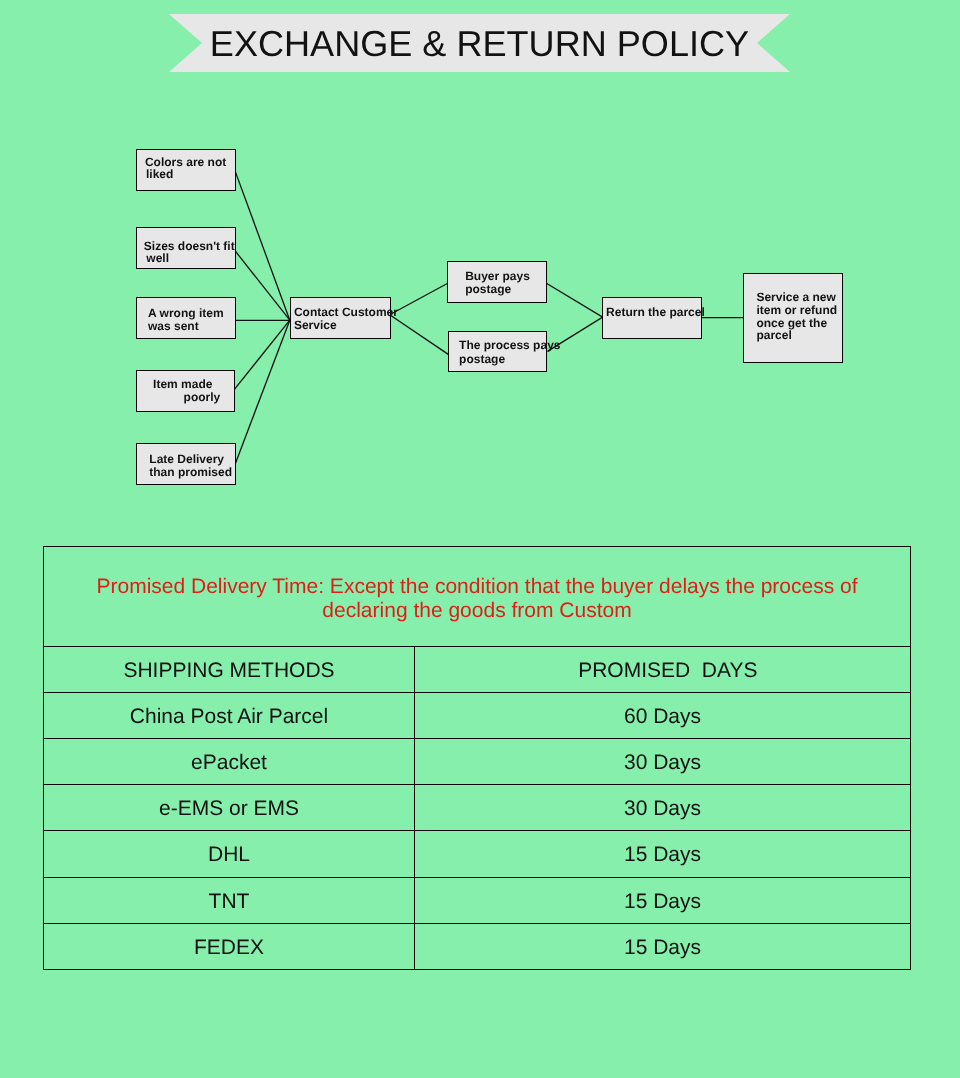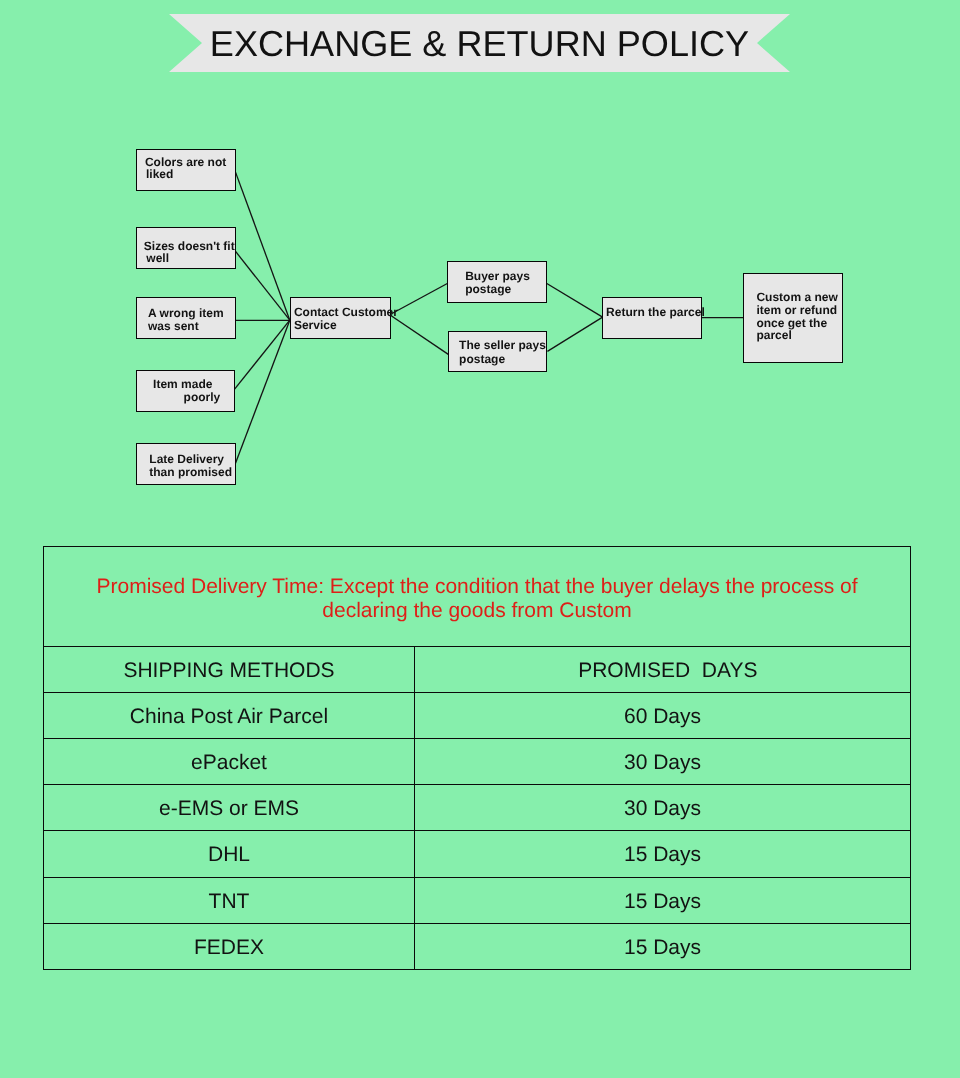--- a/index.html
+++ b/index.html
@@ -113,26 +113,26 @@
       <div class="node" style="left:136.2px;top:443.2px;width:100.2px;height:41.7px;"></div>
       <div class="nline" style="left:149.3px;top:453.30px;">Late Delivery</div>
       <div class="nline" style="left:149.3px;top:466.10px;">than promised</div>
       <div class="node" style="left:290px;top:297.2px;width:100.5px;height:41.4px;"></div>
       <div class="nline" style="left:293.9px;top:305.90px;">Contact Customer</div>
       <div class="nline" style="left:293.9px;top:319.20px;">Service</div>
       <div class="node" style="left:447.3px;top:261.3px;width:99.8px;height:41.6px;"></div>
       <div class="nline" style="left:465.2px;top:270.10px;">Buyer pays</div>
       <div class="nline" style="left:465.2px;top:282.80px;">postage</div>
       <div class="node" style="left:448.4px;top:330.5px;width:98.9px;height:41.4px;"></div>
-      <div class="nline" style="left:459.1px;top:338.70px;">The seller pays</div>
+      <div class="nline" style="left:459.1px;top:338.70px;">The process pays</div>
       <div class="nline" style="left:459.1px;top:353.00px;">postage</div>
       <div class="node" style="left:602.3px;top:297.3px;width:99.9px;height:41.4px;"></div>
       <div class="nline" style="left:606.1px;top:306px;">Return the parcel</div>
       <div class="node" style="left:743.3px;top:273.3px;width:99.8px;height:89.4px;"></div>
-      <div class="nline" style="left:756.4px;top:291.10px;">Custom a new</div>
+      <div class="nline" style="left:756.4px;top:291.10px;">Service a new</div>
       <div class="nline" style="left:756.4px;top:303.83px;">item or refund</div>
       <div class="nline" style="left:756.4px;top:316.56px;">once get the</div>
       <div class="nline" style="left:756.4px;top:329.29px;text-align:right;">parcel</div>
     </div>
 
   <table id="ptable">
     <colgroup>
         <col class="c1">
         <col class="c2">
       </colgroup>

